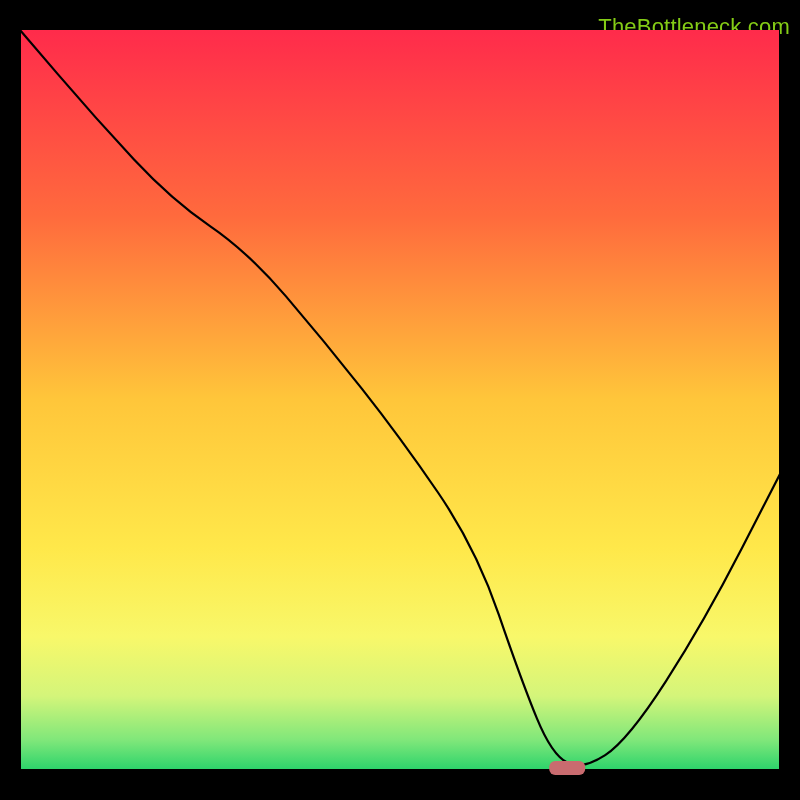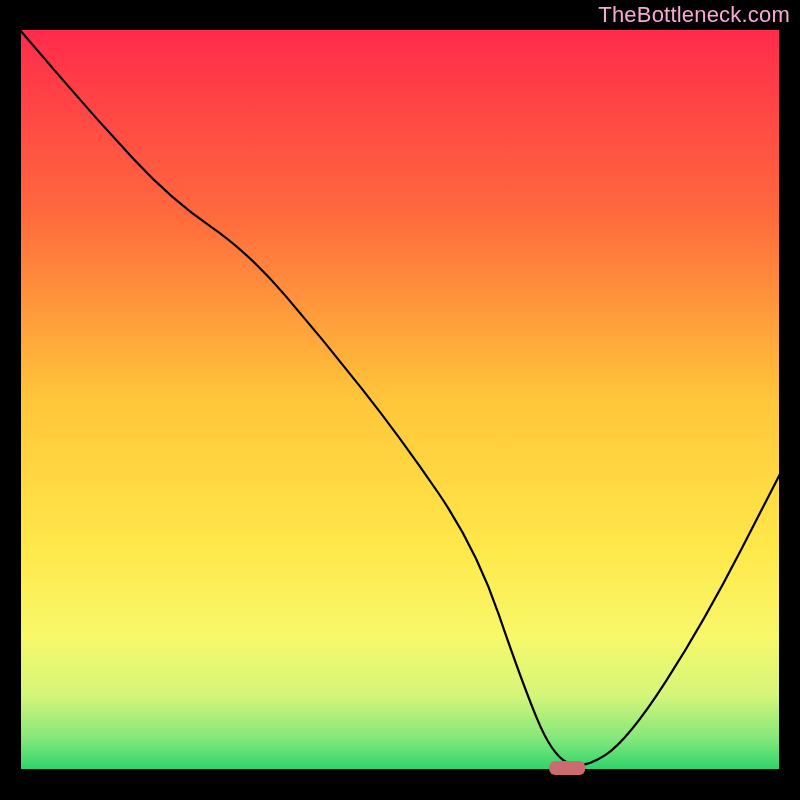--- a/index.html
+++ b/index.html
@@ -12,23 +12,23 @@
     font-family: Arial, Helvetica, sans-serif;
   }
   .frame {
     position: relative;
     width: 800px;
     height: 800px;
     background: #000;
   }
   .watermark {
     position: absolute;
-    top: 2px;
+    top: 14px;
     right: 10px;
-    color: #f9a8d4;
+    color: #84cc16;
     font-size: 22px;
     font-weight: 500;
     letter-spacing: 0.2px;
     user-select: none;
   }
   .plot-wrap {
     position: absolute;
     left: 20px;
     top: 30px;
     width: 760px;

